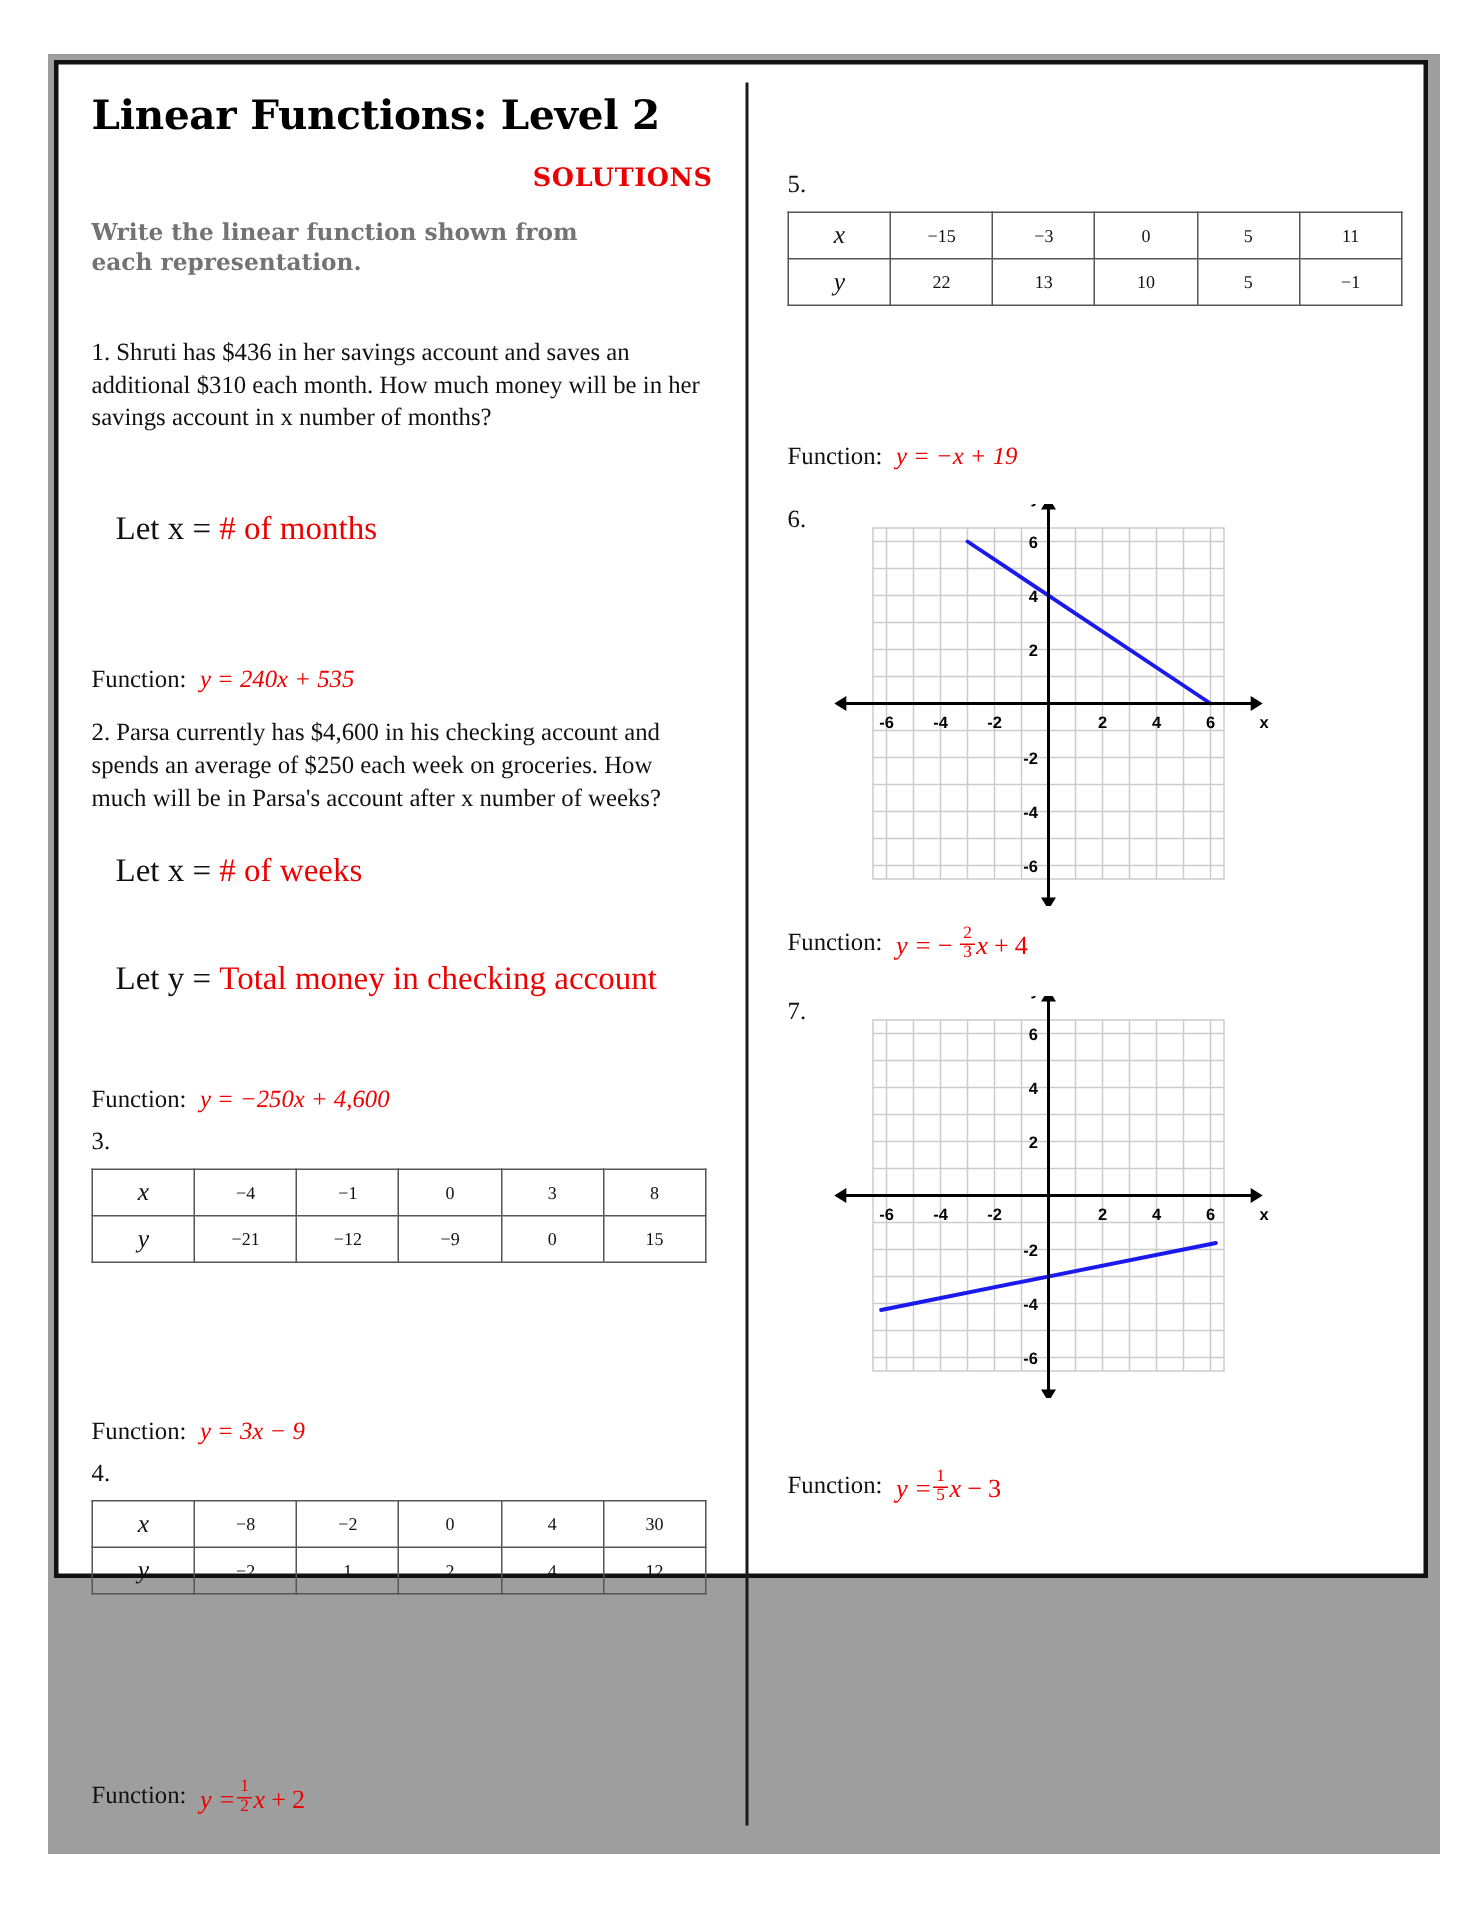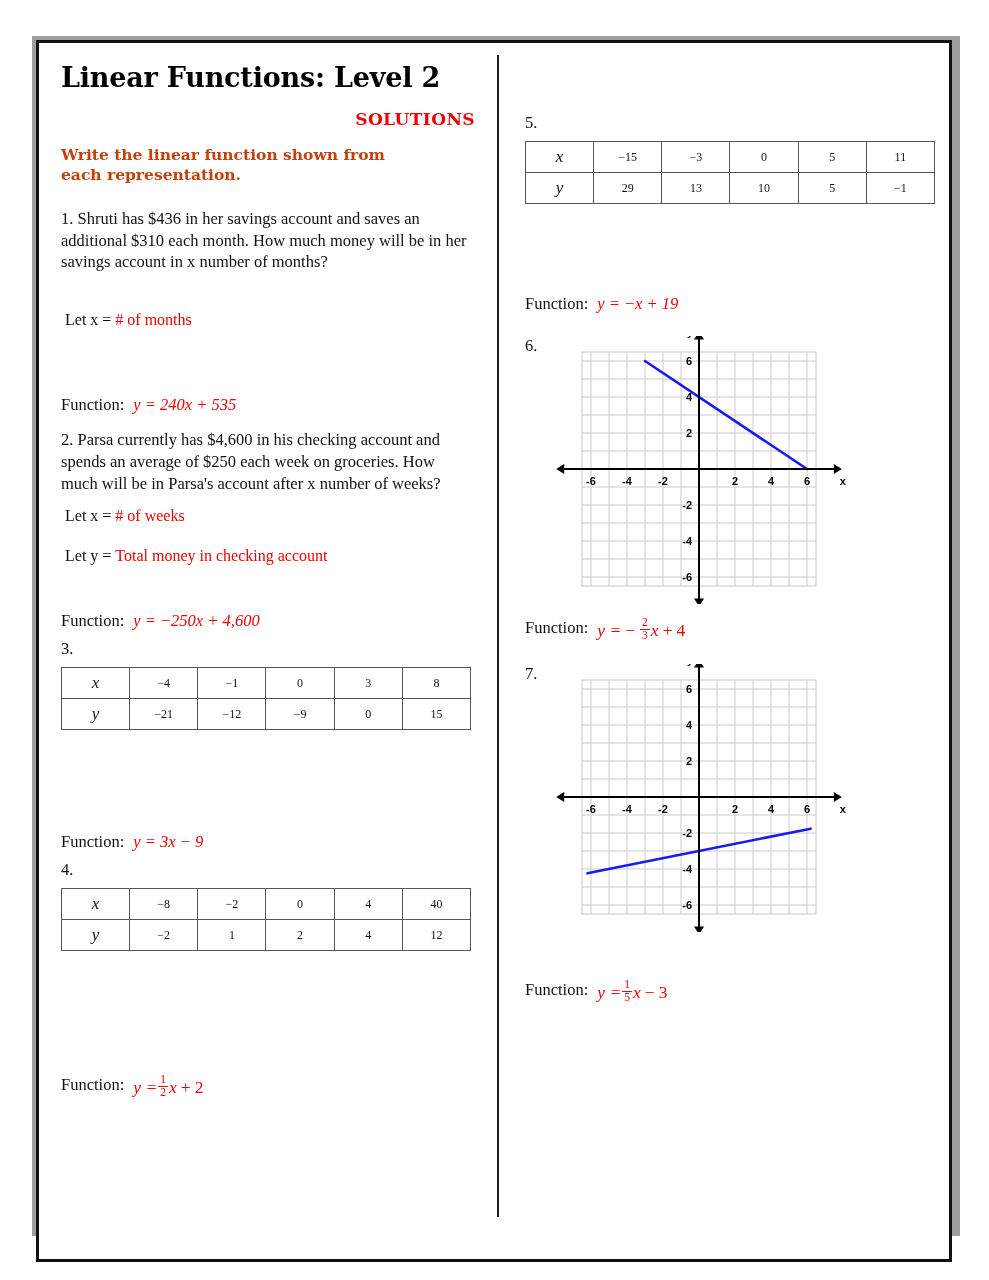--- a/index.html
+++ b/index.html
@@ -22,21 +22,21 @@
     top: 36px;
     width: 928px;
     height: 1200px;
     background: #9e9e9e;
   }
   #page-frame {
     position: absolute;
     left: 36px;
     top: 40px;
     width: 916px;
-    height: 1222px;
+    height: 1012px;
     background: #ffffff;
     border: 3px solid #111111;
     box-sizing: border-box;
   }
   #column-divider {
     position: absolute;
     left: 458px;
     top: 12px;
     width: 0;
     height: 1162px;
@@ -68,42 +68,42 @@
     font-size: 17px;
     letter-spacing: 0.4px;
     color: #ee0000;
     margin: 16px 0 0 0;
     text-align: right;
   }
   #instruction {
     font-family: "DejaVu Serif", serif;
     font-weight: bold;
     font-size: 15.5px;
-    color: #c2410c;
-    margin: 16px 0 0 0;
+    color: #737373;
+    margin: 16px 0 16px 0;
     line-height: 1.32;
     max-width: 350px;
   }
 
   
   .prompt {
     font-size: 16.5px;
     line-height: 1.33;
     color: #111111;
     margin: 0;
   }
   .qnum {
     font-size: 16.5px;
     color: #111111;
     margin: 0;
   }
   .letline {
-    font-size: 16px;
+    font-size: 22px;
     color: #111111;
-    margin: 4px;
+    margin: 16px;
     white-space: nowrap;
   }
   .answer {
     color: #ee0000;
     font-style: italic;
     font-family: "Liberation Serif", serif;
   }
   .answer-plain {
     color: #ee0000;
     font-family: "Liberation Serif", serif;
@@ -286,21 +286,21 @@
     <div class="spacer-xs"></div>
 
     <table class="xy" style="width:410px;">
       <tbody>
           <tr>
         <td class="hdr">x</td>
         <td>−8</td>
         <td>−2</td>
         <td>0</td>
         <td>4</td>
-        <td>40</td>
+        <td>30</td>
       </tr>
       <tr>
         <td class="hdr">y</td>
         <td>−2</td>
         <td>1</td>
         <td>2</td>
         <td>4</td>
         <td>12</td>
       </tr>
     </tbody>
@@ -341,21 +341,21 @@
           <tr>
         <td class="hdr">x</td>
         <td>−15</td>
         <td>−3</td>
         <td>0</td>
         <td>5</td>
         <td>11</td>
       </tr>
       <tr>
         <td class="hdr">y</td>
-        <td>29</td>
+        <td>22</td>
         <td>13</td>
         <td>10</td>
         <td>5</td>
         <td>−1</td>
       </tr>
     </tbody>
       </table>
 
     <div class="spacer-l"></div>
     <div class="spacer-l"></div>

